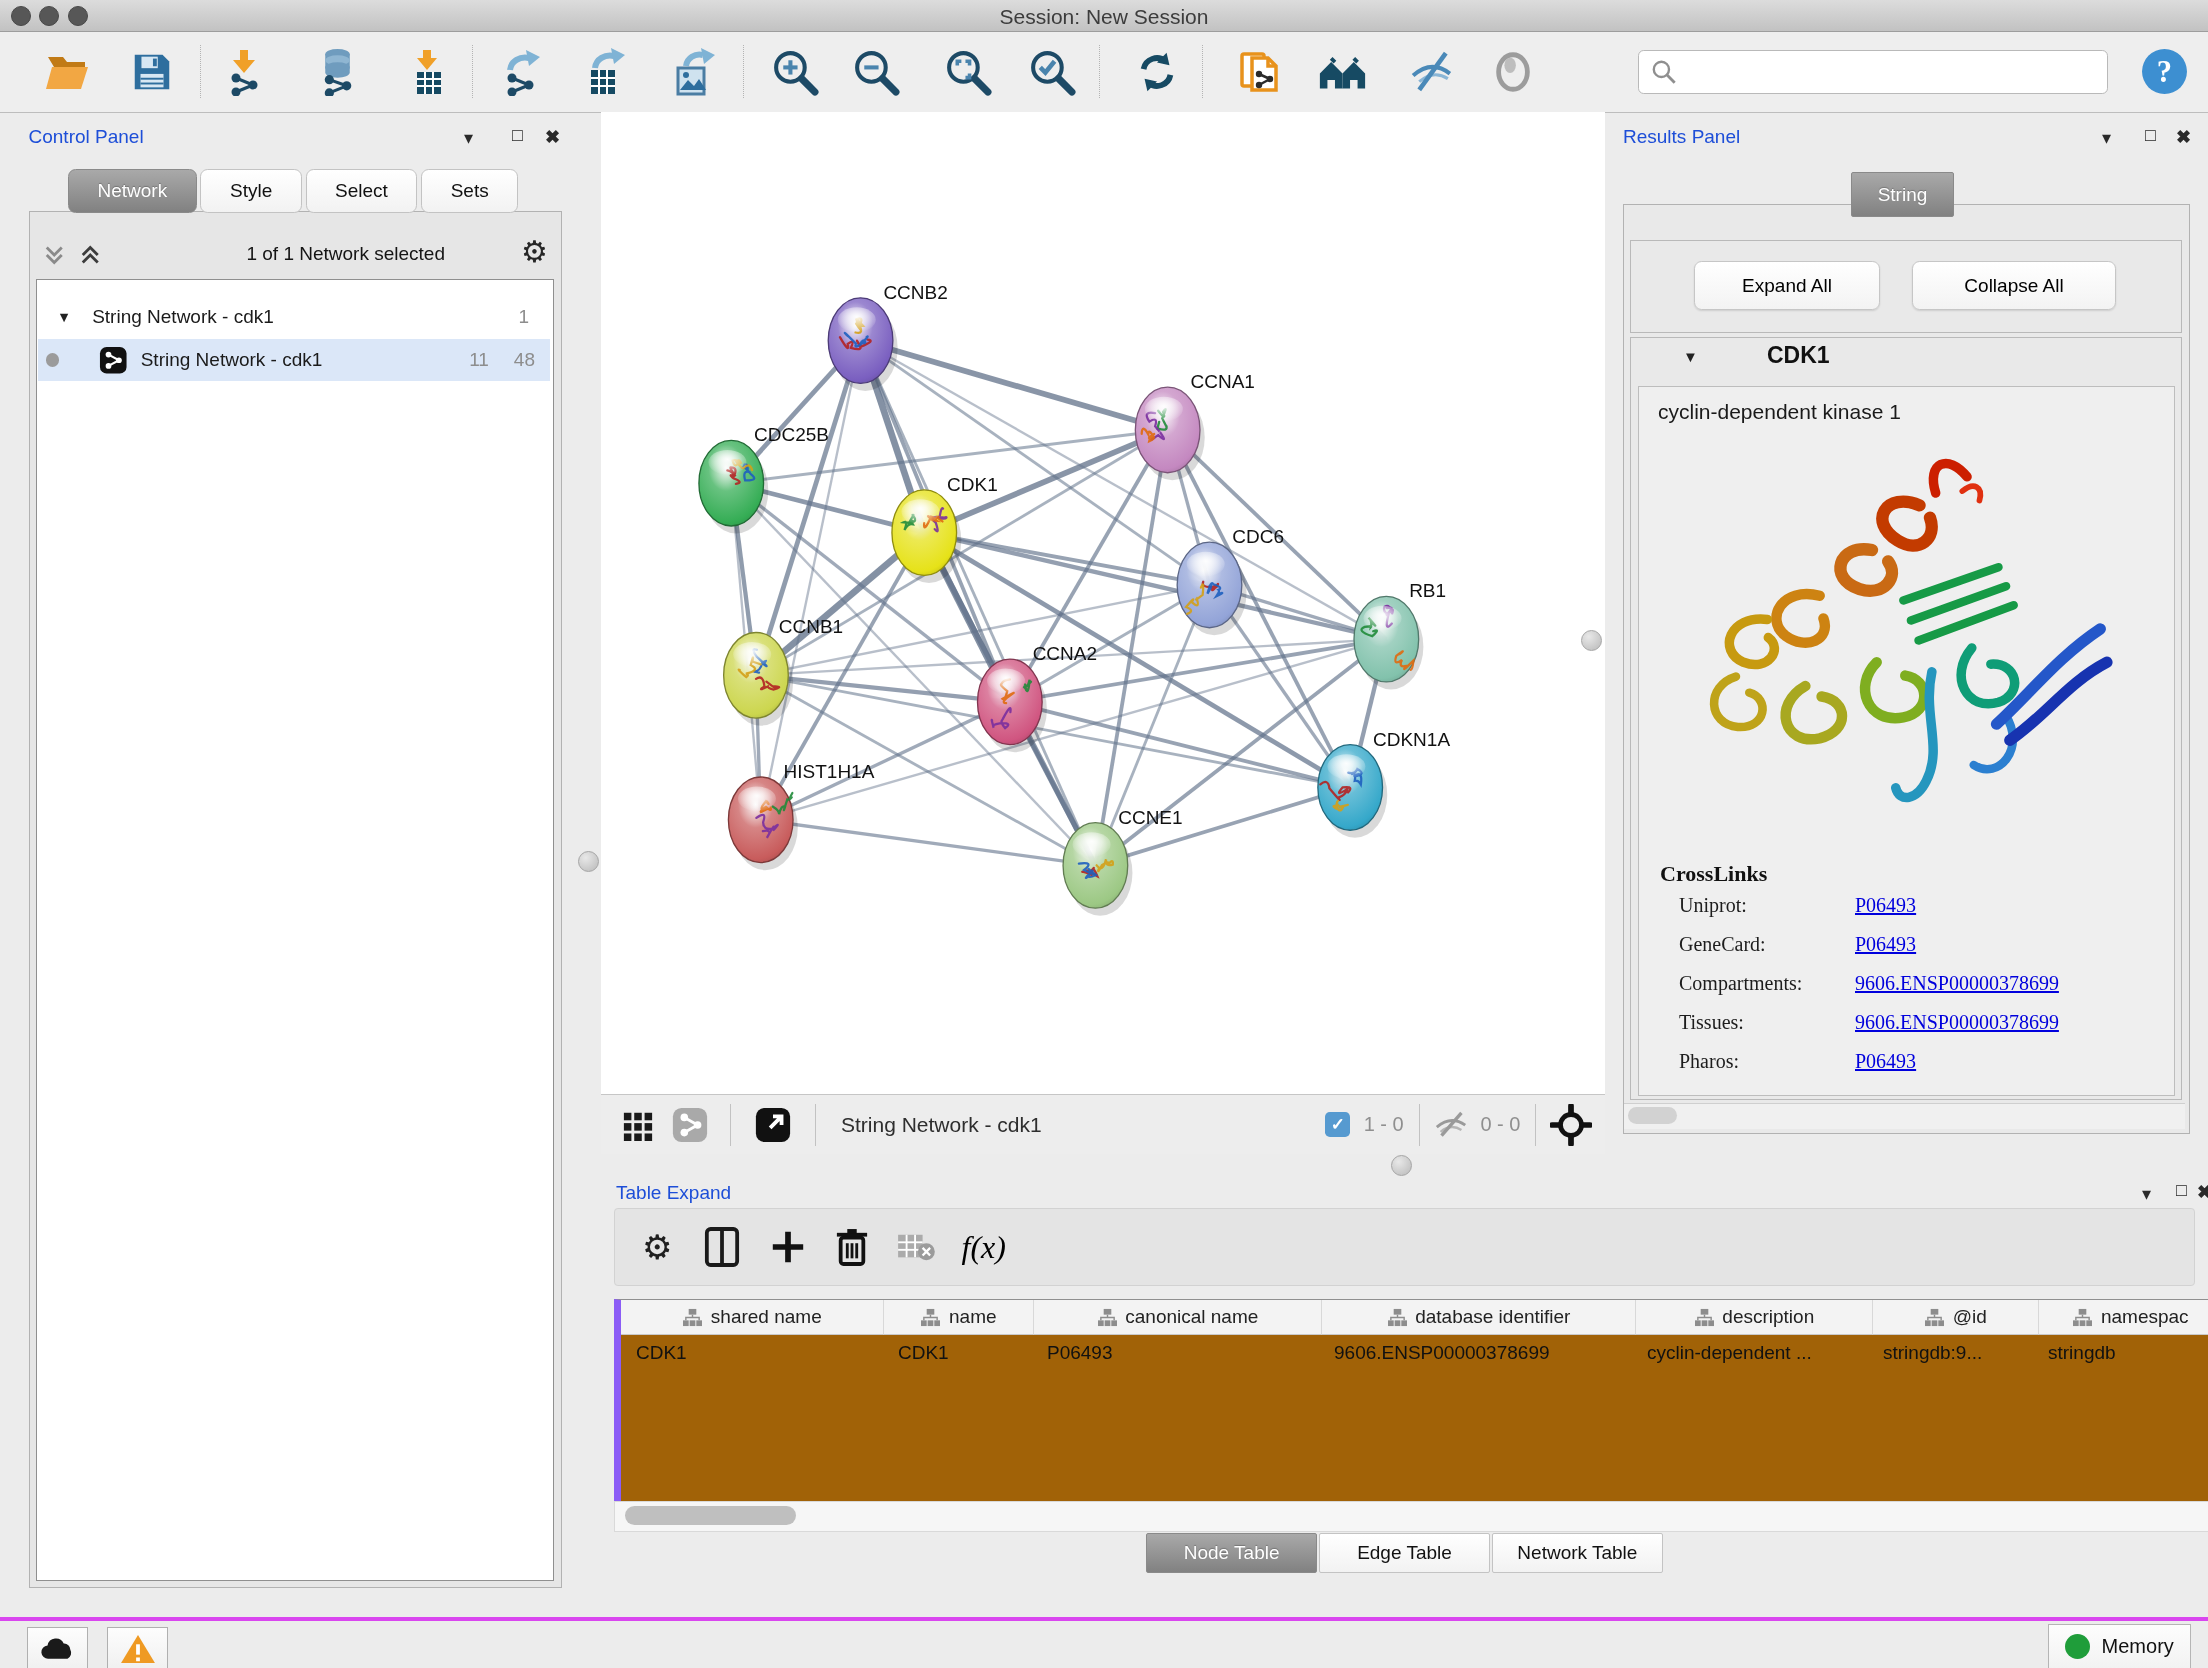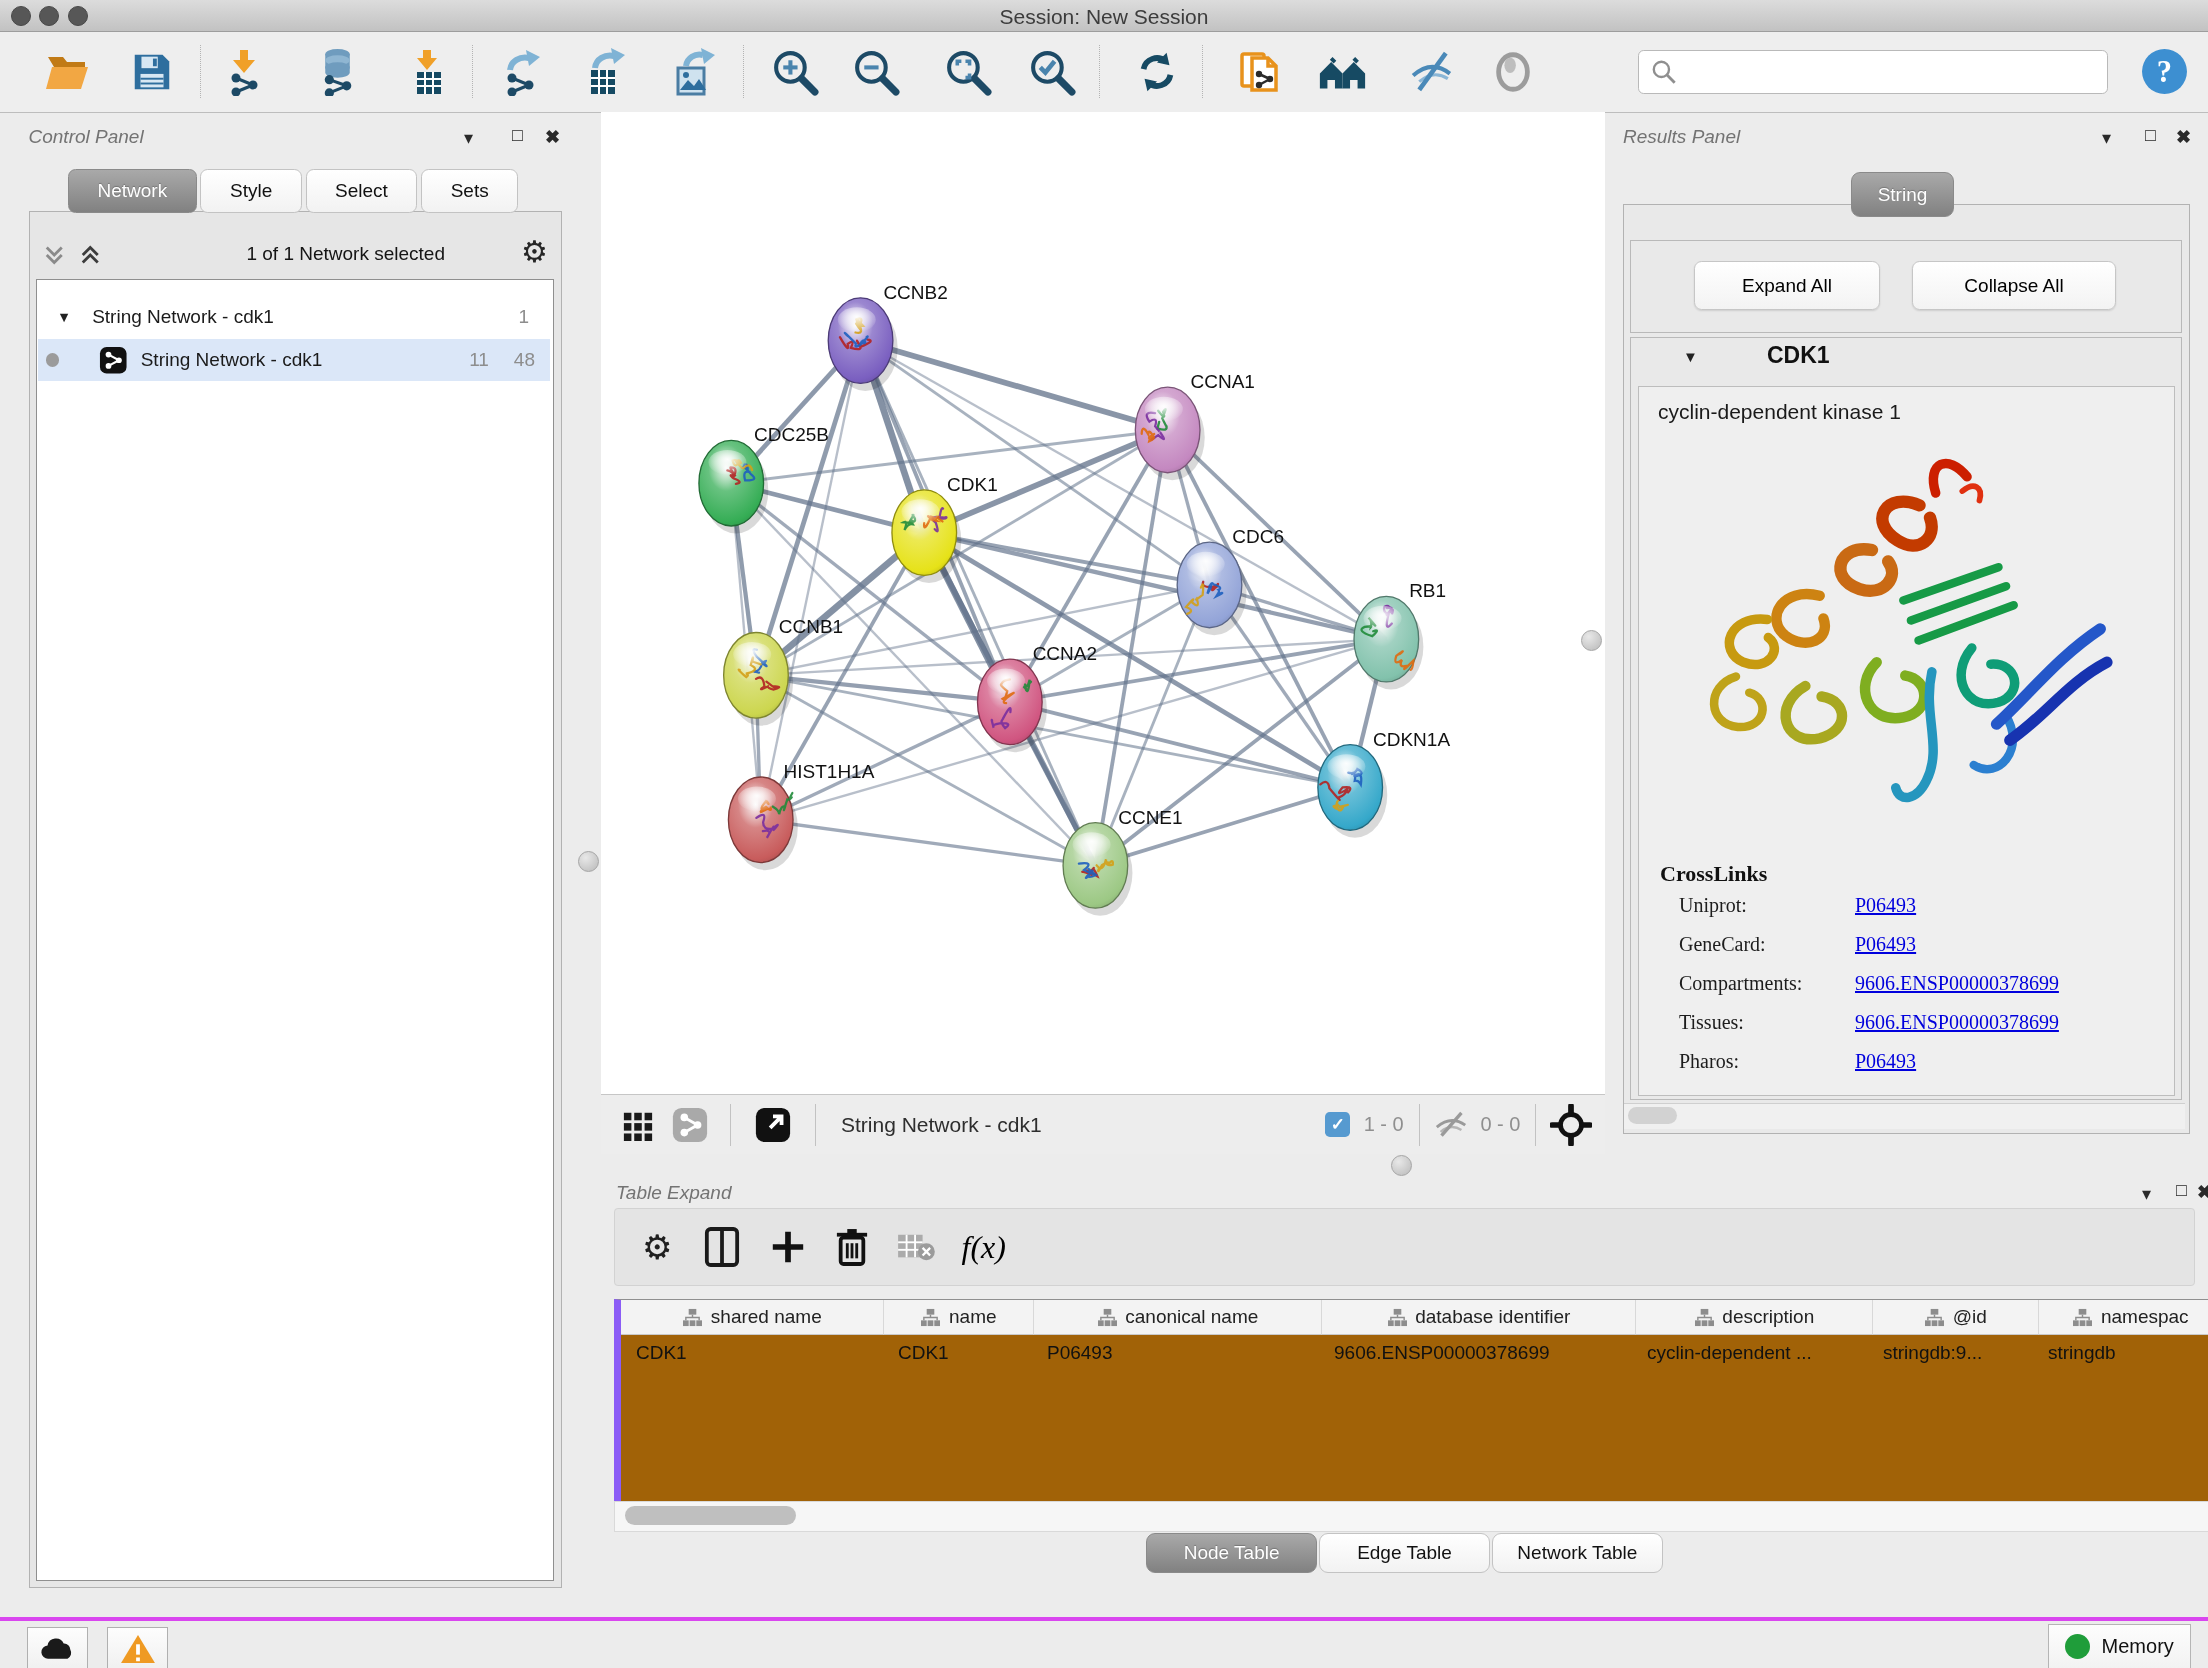--- a/index.html
+++ b/index.html
@@ -15,25 +15,25 @@
   #wtitle{width:100%;text-align:center;top:4.8px;font-size:21px;color:#3c3c3c;}
   
   #toolbar{left:0;top:32px;width:2208px;height:80px;background:#eeeeee;
     border-bottom:1px solid #bdbdbd;}
   .tbi{top:11.4px;width:53px;height:57px;display:flex;align-items:center;justify-content:center;cursor:pointer;}
   .tsep{top:13.3px;width:0;height:53px;border-left:1.9px dotted #b3b3b3;}
   #searchbox{left:1638px;top:18px;width:468px;height:42px;background:#fff;
     border:1px solid #b9b9b9;border-radius:5.7px;display:flex;align-items:center;}
   #searchbox input{border:none;outline:none;flex:1;font-size:19px;font-family:"Liberation Sans",sans-serif;background:transparent;}
   
-  .ptitle{font-size:19px;color:#737373;font-style:italic;}
+  .ptitle{font-size:19px;color:#1d4ed8;}
   .pctl{font-size:18px;color:#2a2a2a;cursor:pointer;}
   .tab{display:flex;align-items:center;justify-content:center;font-size:19px;
     border:1px solid #c3c3c3;background:linear-gradient(#ffffff,#f2f2f2);color:#111;
-    border-radius:9px;cursor:pointer;}
+    border-radius:2px;cursor:pointer;}
   .tab.active{background:linear-gradient(#a9a9a9,#818181);color:#fff;border-color:#8a8a8a;
     text-shadow:0 -1px 1px rgba(0,0,0,.25);}
   
   #cp-box{left:28.5px;top:211px;width:531px;height:1375px;background:#e6e6e6;
     border:1px solid #b2b2b2;}
   #cp-tree{left:36px;top:279px;width:516px;height:1300px;background:#fff;border:1px solid #8f8f8f;}
   .treerow{position:absolute;left:1px;width:512px;height:42px;display:flex;align-items:center;font-size:19px;color:#1b1b1b;}
   .treerow.sel{background:#dbe7f8;}
   .count{color:#8d8d8d;}
   

